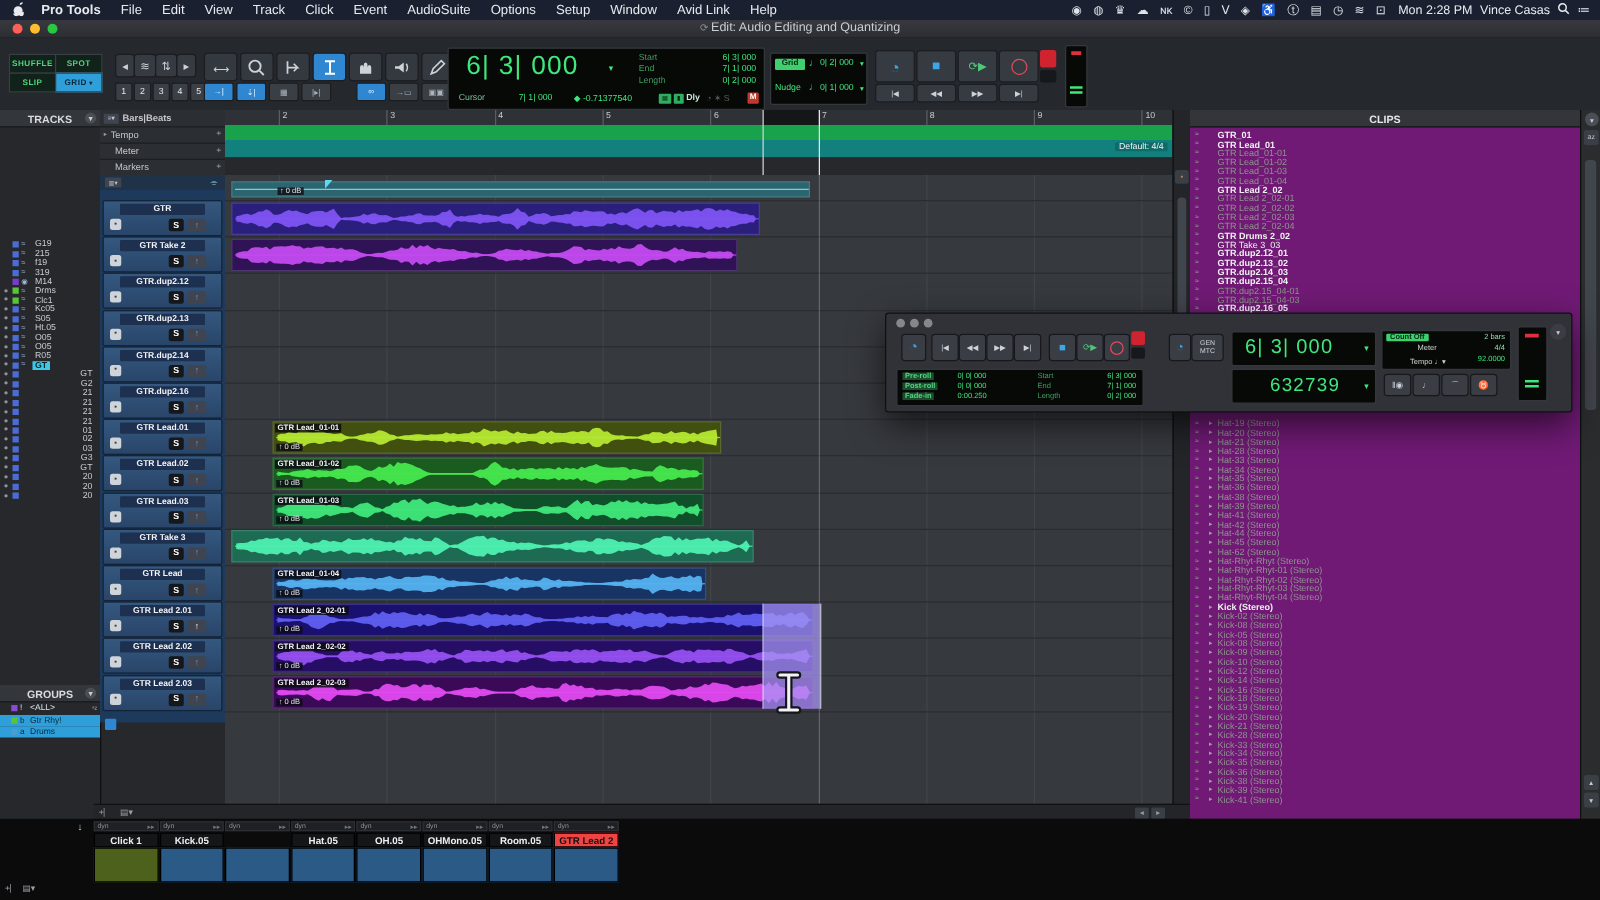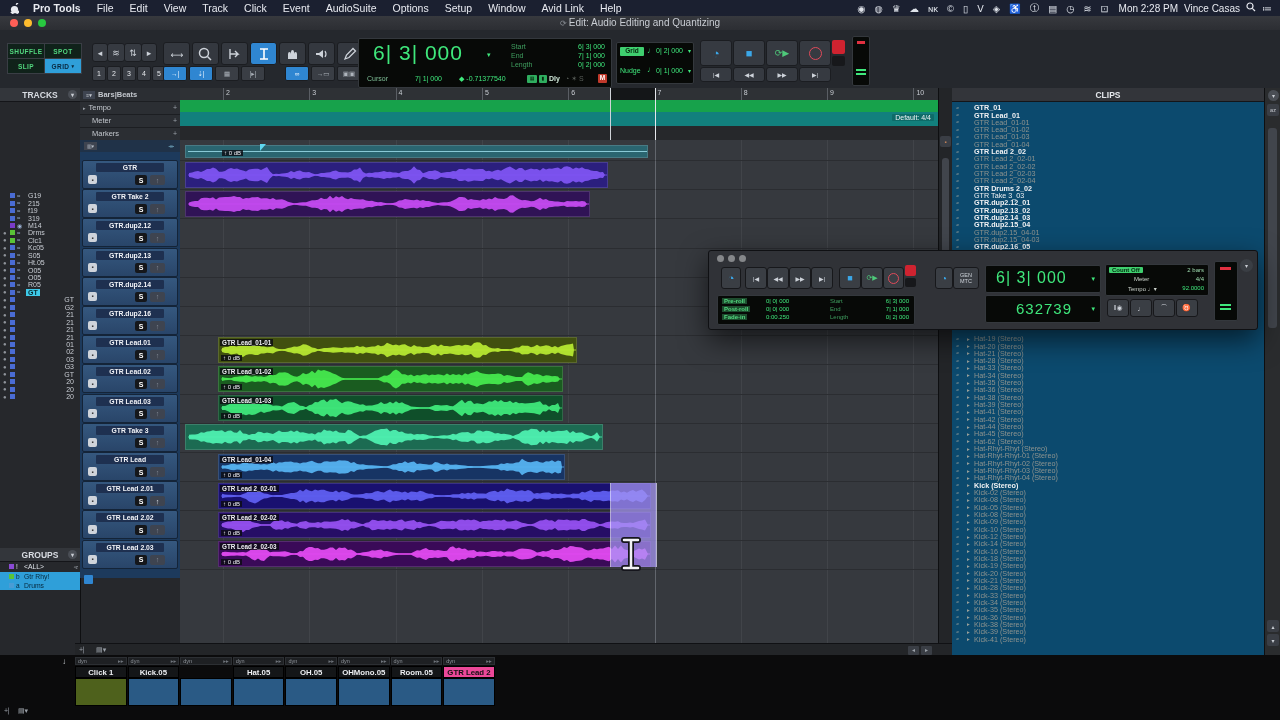--- a/index.html
+++ b/index.html
@@ -60,21 +60,21 @@
   #canvas{position:absolute;left:0;top:52px;width:758px;height:503px;background:#36393e;}
   .clip{position:absolute;border:1px solid rgba(255,255,255,0.14);box-sizing:border-box;}
   .clipname{position:absolute;left:1px;top:1px;background:rgba(12,12,18,0.82);color:#f0f0f4;font-size:6.3px;
             font-weight:bold;padding:0 2px;white-space:nowrap;z-index:3;}
   .gainbadge{position:absolute;bottom:1px;background:rgba(12,12,18,0.82);color:#e8e8ee;font-size:6px;
             padding:0 2px;white-space:nowrap;z-index:3;}
   #editscroll{left:938px;top:88px;width:14px;height:567px;background:#232528;border-left:1px solid #0e0f11;border-right:1px solid #0e0f11;}
   #bottombar{left:75px;top:643px;width:877px;height:12px;background:#232528;border-top:1px solid #101114;
              display:flex;align-items:center;font-size:7px;color:#9aa0a8;}
   
-  #clipspanel{left:952px;top:88px;width:312px;height:567px;background:#0c4a6e;}
+  #clipspanel{left:952px;top:88px;width:312px;height:567px;background:#701a75;}
   #clipshdr{position:absolute;left:0;top:0;width:312px;height:13px;background:#33353a;border-bottom:1px solid #141519;
             font-size:8.5px;font-weight:bold;color:#e4e7eb;display:flex;align-items:center;justify-content:center;}
   .cliprow{display:flex;align-items:center;height:7.34px;white-space:nowrap;}
   .cliprow .ic{width:11px;font-size:5.5px;color:#9aa09a;text-align:center;flex:none;}
   #clipsscroll{left:1264px;top:88px;width:16px;height:567px;background:#2a2c2e;border-left:1px solid #0e0f11;}
   
   .grprow{position:absolute;left:0;width:80px;height:9px;display:flex;align-items:center;font-size:7px;color:#dfe3ea;}
   
   #transport{left:708px;top:250px;width:548px;height:78px;background:#303237;border:1px solid #0f1013;border-radius:3px;
              box-shadow:0 10px 28px rgba(0,0,0,0.6);z-index:50;}
@@ -1193,21 +1193,21 @@
         <div class="mxinsert" style="left: 390.6px; width: 51.6px;">
           <span>dyn</span>
           <span style="color: rgb(111, 116, 123);">▸▸</span>
         </div>
         <div class="mxlabel" style="left: 390.6px; width: 51.6px;">Room.05</div>
         <div class="mxbody" style="left: 390.6px; width: 51.6px; background: rgb(42, 90, 133);"></div>
         <div class="mxinsert" style="left: 443.2px; width: 51.6px;">
           <span>dyn</span>
           <span style="color: rgb(111, 116, 123);">▸▸</span>
         </div>
-        <div class="mxlabel" style="left: 443.2px; width: 51.6px; background: #ec4899; color: rgb(17, 17, 17);">GTR Lead 2</div>
+        <div class="mxlabel" style="left: 443.2px; width: 51.6px; background: #ef4444; color: rgb(17, 17, 17);">GTR Lead 2</div>
         <div class="mxbody" style="left: 443.2px; width: 51.6px; background: rgb(42, 90, 133);"></div>
       </div>
     <span style="position:absolute;left:4px;top:52px;font-size:7px;color:#9aa0a8;">+⎸</span>
     <span style="position:absolute;left:18px;top:52px;font-size:7px;color:#9aa0a8;">▤▾</span>
   </div>
 
   <svg class="abs" style="left:618px;top:536px;z-index:90;" width="26" height="36" viewBox="0 0 26 36">
     <path d="M6 4 H20 M13 4 V32 M6 32 H20" stroke="#15151c" stroke-width="6" fill="none" stroke-linecap="round"></path>
     <path d="M6 4 H20 M13 4 V32 M6 32 H20" stroke="#f2f2f6" stroke-width="2.5" fill="none" stroke-linecap="round"></path>
   </svg>

